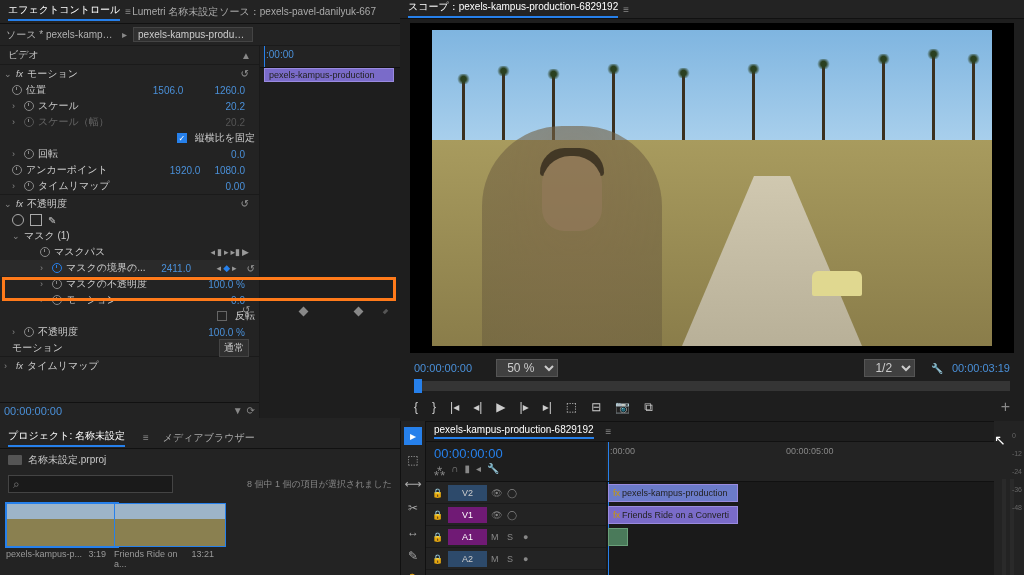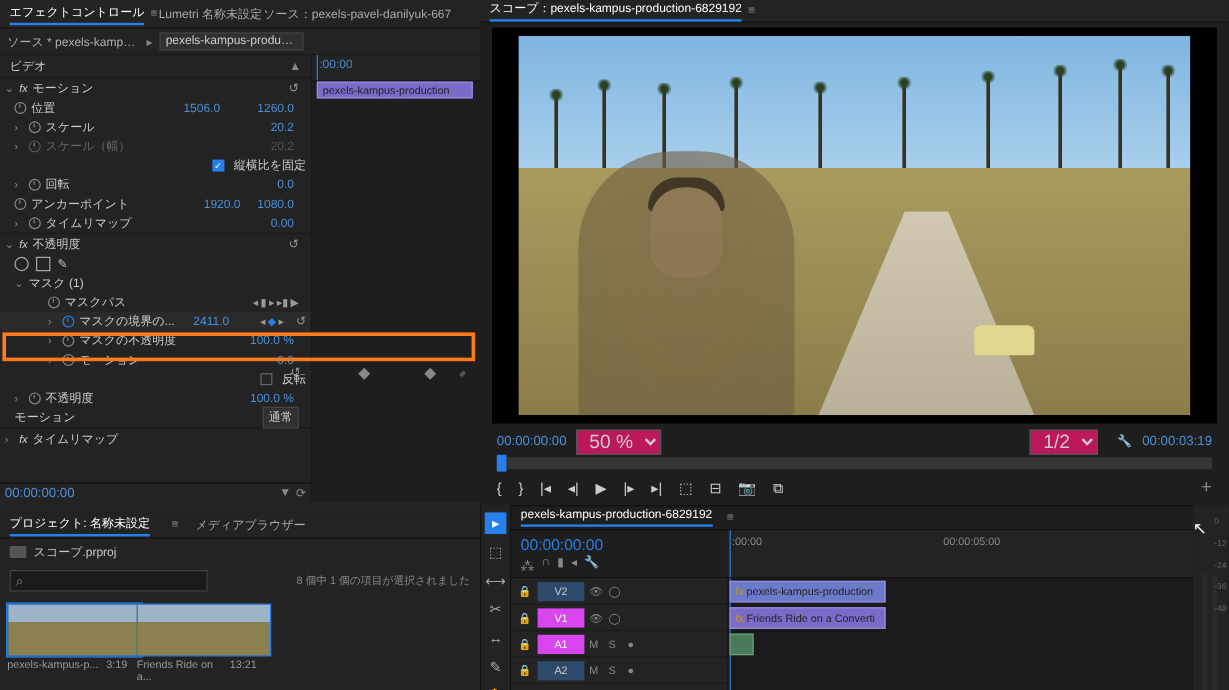--- a/index.html
+++ b/index.html
@@ -68,21 +68,21 @@
 .road { position:absolute; bottom:0; left:250px; width:180px; height:170px; background:linear-gradient(#d0c8b0,#b8b098); clip-path:polygon(40% 0,60% 0,100% 100%,0 100%);}
 .palm { position:absolute; width:3px; background:#3a3020;}
 .palm::before { content:""; position:absolute; top:-6px; left:-6px; width:15px; height:10px; background:radial-gradient(circle,#2a4020 30%,transparent 70%);}
 .car { position:absolute; bottom:50px; right:130px; width:50px; height:25px; background:#e0d890; border-radius:6px 6px 2px 2px;}
 .man-overlay { position:absolute; left:50px; bottom:0; width:180px; height:220px; background:radial-gradient(ellipse at 50% 30%, rgba(120,100,70,0.85), rgba(100,88,60,0.6)); border-radius:80px 80px 0 0; opacity:0.8;}
 .man-head { position:absolute; top:30px; left:60px; width:60px; height:75px; background:#8a7155; border-radius:28px 28px 22px 22px;}
 .man-hair { position:absolute; top:22px; left:58px; width:64px; height:28px; background:#2a2018; border-radius:28px 28px 4px 4px;}
 
 .monitor-controls { display:flex; align-items:center; padding:0 14px; height:22px; gap:8px; font-size:10px;}
 .timecode { color:#4a90d9; font-size:11px;}
-.zoom-select { background:#be185d; border:1px solid #555; color:#ccc; padding:0 6px; font-size:16px;}
+.zoom-select { background:#404040; border:1px solid #555; color:#ccc; padding:0 6px; font-size:12px;margin-left:16px;}
 .wrench { color:#999; margin-left:8px;}
 .playbar { height:10px; margin:2px 14px; background:#353535; position:relative;}
 .playbar .ph { position:absolute; left:0; top:-2px; width:8px; height:14px; background:#2680eb;}
 .transport { display:flex; justify-content:center; align-items:center; gap:14px; height:28px; padding:0 14px;}
 .transport .btn { color:#ccc; font-size:12px; cursor:pointer;}
 .transport .add-btn { margin-left:auto; font-size:16px; color:#888;}
 
 
 .lower-area { flex:1; display:flex;}
 .project-panel { width:400px; background:#232323; display:flex; flex-direction:column;}
@@ -110,21 +110,21 @@
 .tl-time-row { display:flex; height:40px; border-bottom:1px solid #111;}
 .tl-left-header { width:180px; padding:4px 8px;}
 .tl-big-time { color:#2680eb; font-size:13px; margin-bottom:2px;}
 .tl-icons { display:flex; gap:6px; color:#888; font-size:10px;}
 .tl-ruler { flex:1; position:relative; background:#232323;}
 .tl-ruler .tick { position:absolute; top:4px; font-size:9px; color:#888;}
 .tl-tracks { flex:1; display:flex;}
 .track-headers { width:180px; background:#232323;}
 .track-row { height:22px; display:flex; align-items:center; gap:4px; padding:0 6px; border-bottom:1px solid #1a1a1a; font-size:9px;}
 .track-label { width:39px; height:16px; background:#2d4a6b; color:#ccc; display:flex; align-items:center; justify-content:center; font-size:9px;}
-.track-label.active { background:#d946ef; color:#fff;}
+.track-label.active { background:#701a75; color:#fff;}
 .track-toggle { width:12px; color:#888; cursor:pointer;}
 .track-area { flex:1; position:relative; background:#1a1a1a;}
 .clip { position:absolute; height:18px; background:#7a6bc9; border:1px solid #9a8be0; color:#222; font-size:9px; padding:0 4px; display:flex; align-items:center; top:2px;}
 .clip.video2 { background:#6b7bc9;}
 .clip.audio { background:#4a7a5a; border-color:#6aa07a;}
 .tl-playhead { position:absolute; top:0; bottom:0; width:1px; background:#2680eb; left:2px;}
 
 .audio-meter { width:30px; background:#232323; position:relative;}
 .meter-bar { position:absolute; bottom:10px; left:8px; width:4px; height:100px; background:linear-gradient(#2a2a2a,#2a2a2a);}
 .meter-scale { position:absolute; right:2px; top:6px; font-size:7px; color:#666; line-height:18px;}
@@ -301,21 +301,21 @@
     </div>
 
     <div class="project-panel">
       <div class="project-tabs">
         <span class="tab active">プロジェクト: 名称未設定</span>
         <span class="menu-icon"></span>
         <span class="tab">メディアブラウザー</span>
       </div>
       <div class="proj-info-row">
         <span class="bin-icon"></span>
-        <span>スコープ.prproj</span>
+        <span>名称未設定.prproj</span>
       </div>
       <div class="search-row">
         <input class="search-box" placeholder="⌕" style="">
         <span class="items-info">8 個中 1 個の項目が選択されました</span>
       </div>
       <div class="thumbs">
         <div class="thumb">
           <div class="thumb-img sel">
               <div class="mini-road"></div>
             </div>

